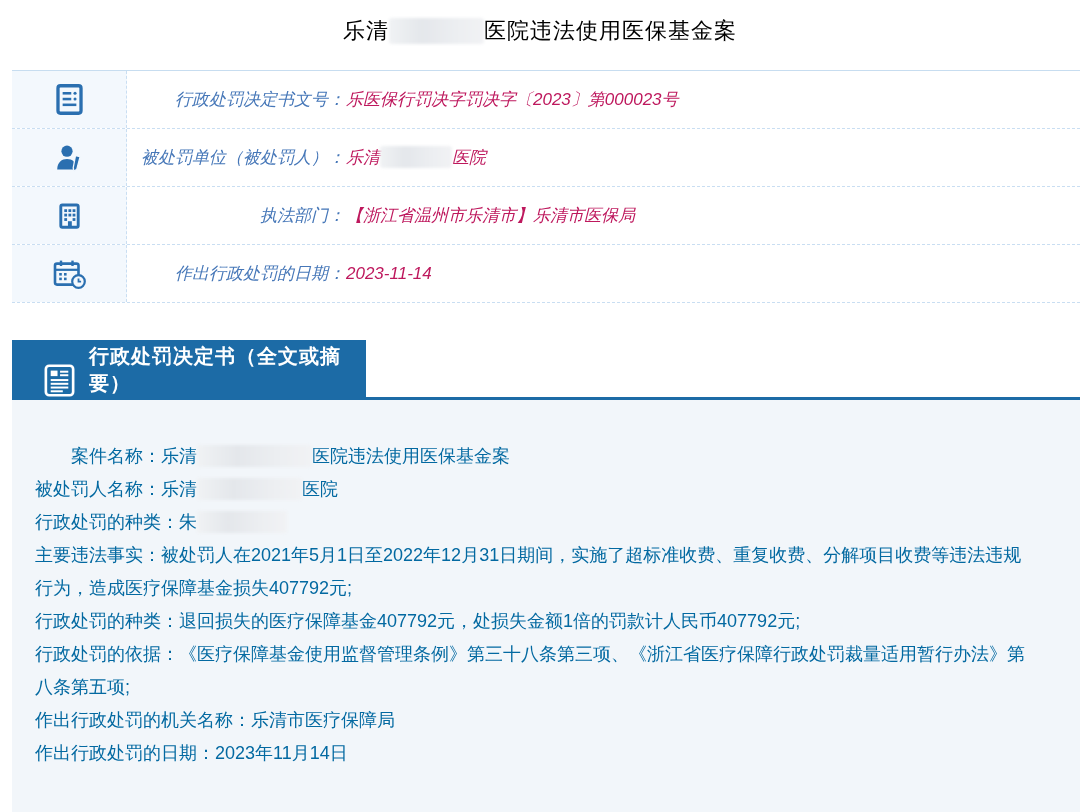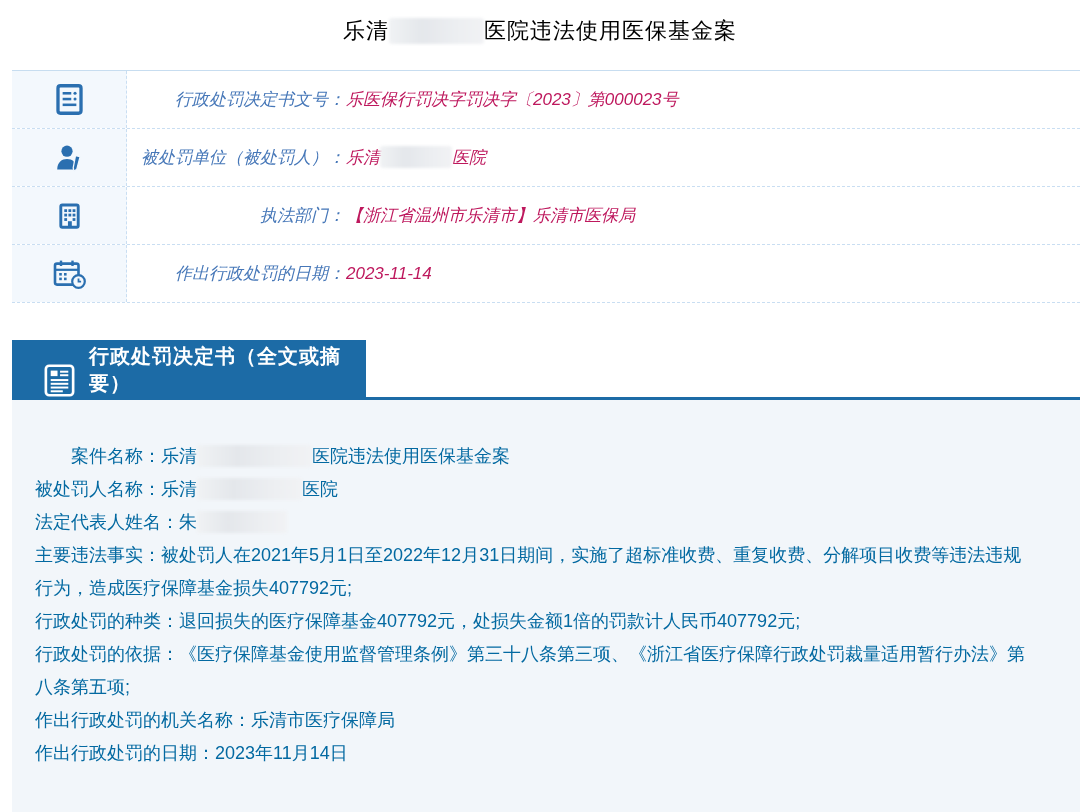--- a/index.html
+++ b/index.html
@@ -151,19 +151,19 @@
       <line x1="6" y1="24.8" x2="17" y2="24.8" stroke="#fff" stroke-width="1.8"></line>
     </svg>
   </span>
   <span class="tab-title">行政处罚决定书（全文或摘要）</span>
 </div>
 <div class="section-divider"></div>
 
 <div class="decision-panel">
   <p class="indent"><span>案件名称：乐清</span><span class="redact w115"></span><span>医院违法使用医保基金案</span></p>
   <p><span>被处罚人名称：乐清</span><span class="redact w105"></span><span>医院</span></p>
-  <p><span>法定代表人姓名：朱</span><span class="redact w90"></span><span></span></p>
+  <p><span>行政处罚的种类：朱</span><span class="redact w90"></span><span></span></p>
   <p>主要违法事实：被处罚人在2021年5月1日至2022年12月31日期间，实施了超标准收费、重复收费、分解项目收费等违法违规行为，造成医疗保障基金损失407792元;</p>
   <p>行政处罚的种类：退回损失的医疗保障基金407792元，处损失金额1倍的罚款计人民币407792元;</p>
   <p>行政处罚的依据：《医疗保障基金使用监督管理条例》第三十八条第三项、《浙江省医疗保障行政处罚裁量适用暂行办法》第八条第五项;</p>
   <p>作出行政处罚的机关名称：乐清市医疗保障局</p>
   <p>作出行政处罚的日期：2023年11月14日</p>
 </div>
 
 </body></html>

